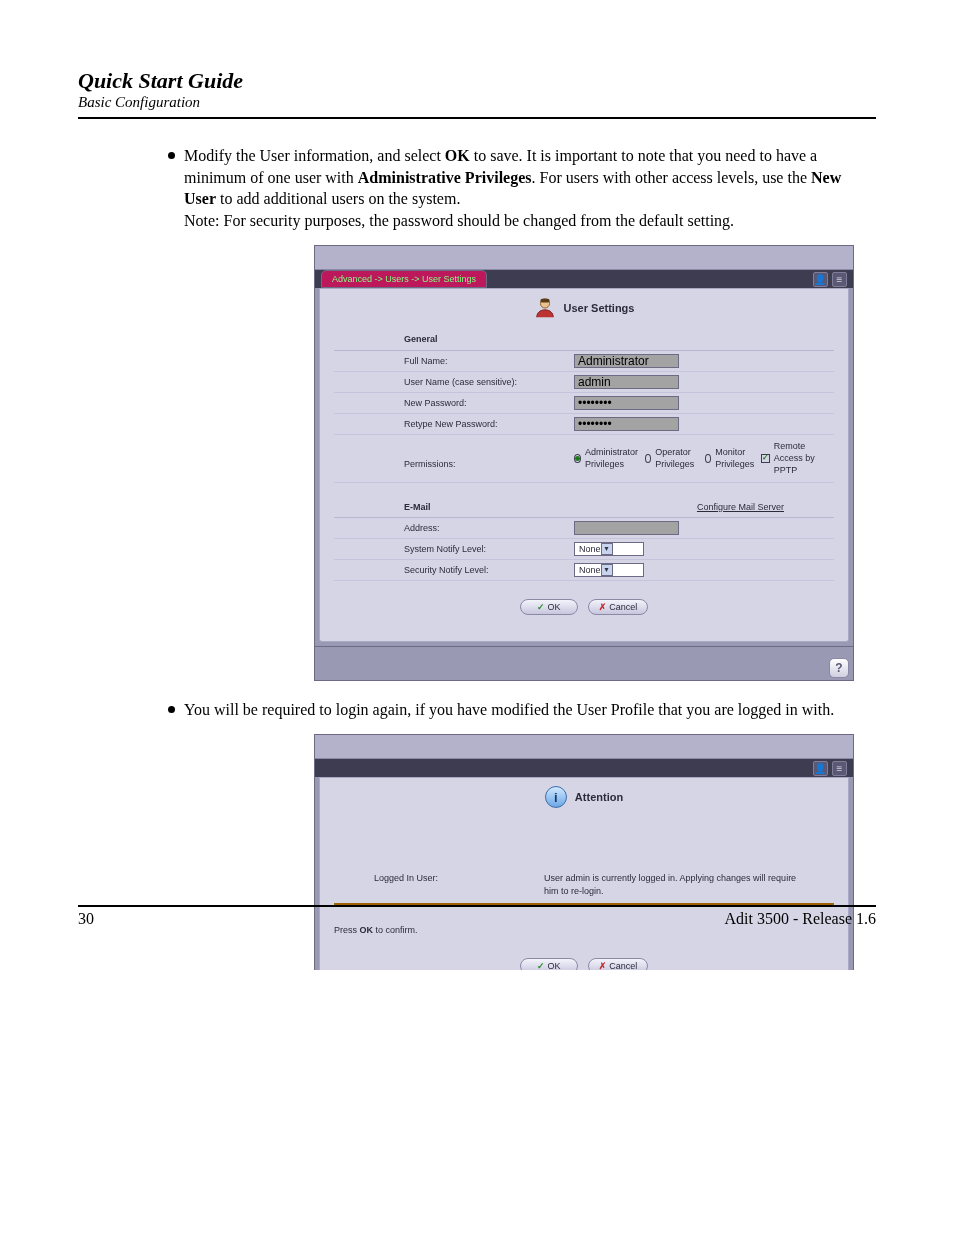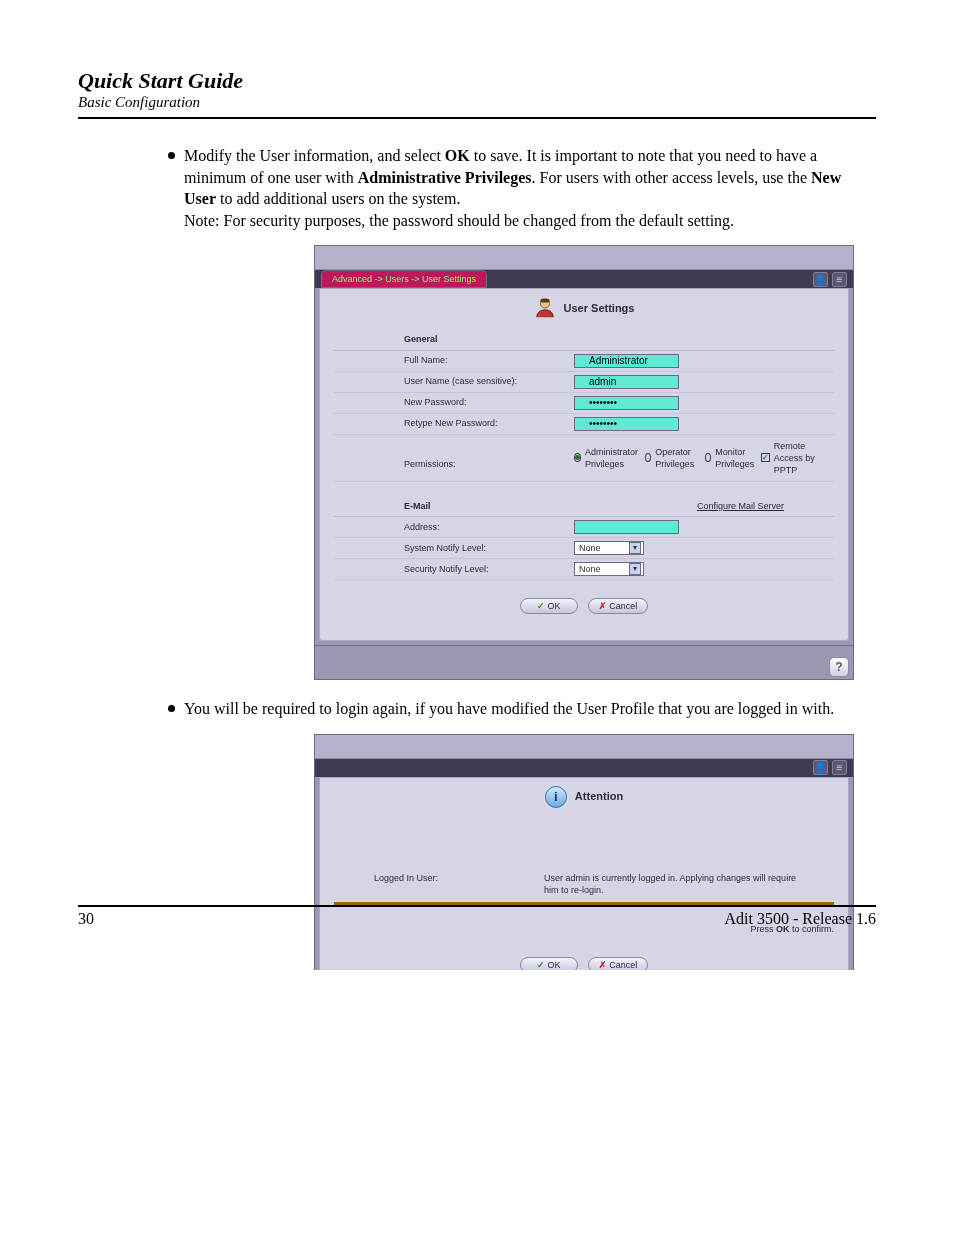--- a/index.html
+++ b/index.html
@@ -161,24 +161,24 @@
     padding-left: 70px;
     font-size: 9px;
   }
   .fval {
     flex: 1;
     font-size: 9px;
   }
   .tinput {
     width: 105px;
     height: 14px;
-    font-size: 10px;
-    background: #5eead4;
+    font-size: 12px;
+    background: #a3a3a3;
     border: 1px solid #6c6a85;
-    padding: 0 14px;
+    padding: 0 3px;
   }
   .perm-list { display: flex; flex-direction: row; gap: 2px; }
   .perm-item {
     display: flex;
     align-items: center;
     gap: 4px;
     font-size: 9px;
   }
   .radio, .check {
     width: 9px; height: 9px;
@@ -197,21 +197,20 @@
   .check {
     border: 1px solid #3e3c51;
     color: #1d7a1d;
     font-size: 8px;
     line-height: 8px;
     font-weight: bold;
   }
   .sel-trigger {
     display: inline-flex;
     align-items: center;
-    justify-content: space-between;
     width: 70px;
     height: 14px;
     background: #fff;
     border: 1px solid #6c6a85;
     padding: 0 2px 0 4px;
     font-size: 9px;
   }
   .sel-trigger .arrow {
     width: 12px; height: 12px;
     background: #c8d4ee;
@@ -290,21 +289,21 @@
     flex: 0 0 42%;
     padding-left: 40px;
     font-size: 9px;
   }
   .msg-val {
     flex: 1;
     font-size: 9px;
     padding-right: 24px;
   }
   .confirm-line {
-    text-align: right;
+    text-align: left;
     font-size: 9px;
     padding: 18px 0 4px 0;
   }
   .confirm-line .b { font-weight: bold; }
   .app.short .app-main { min-height: auto; }
 
   
   .page-footer {
     position: absolute;
     left: 78px; right: 78px; bottom: 42px;

